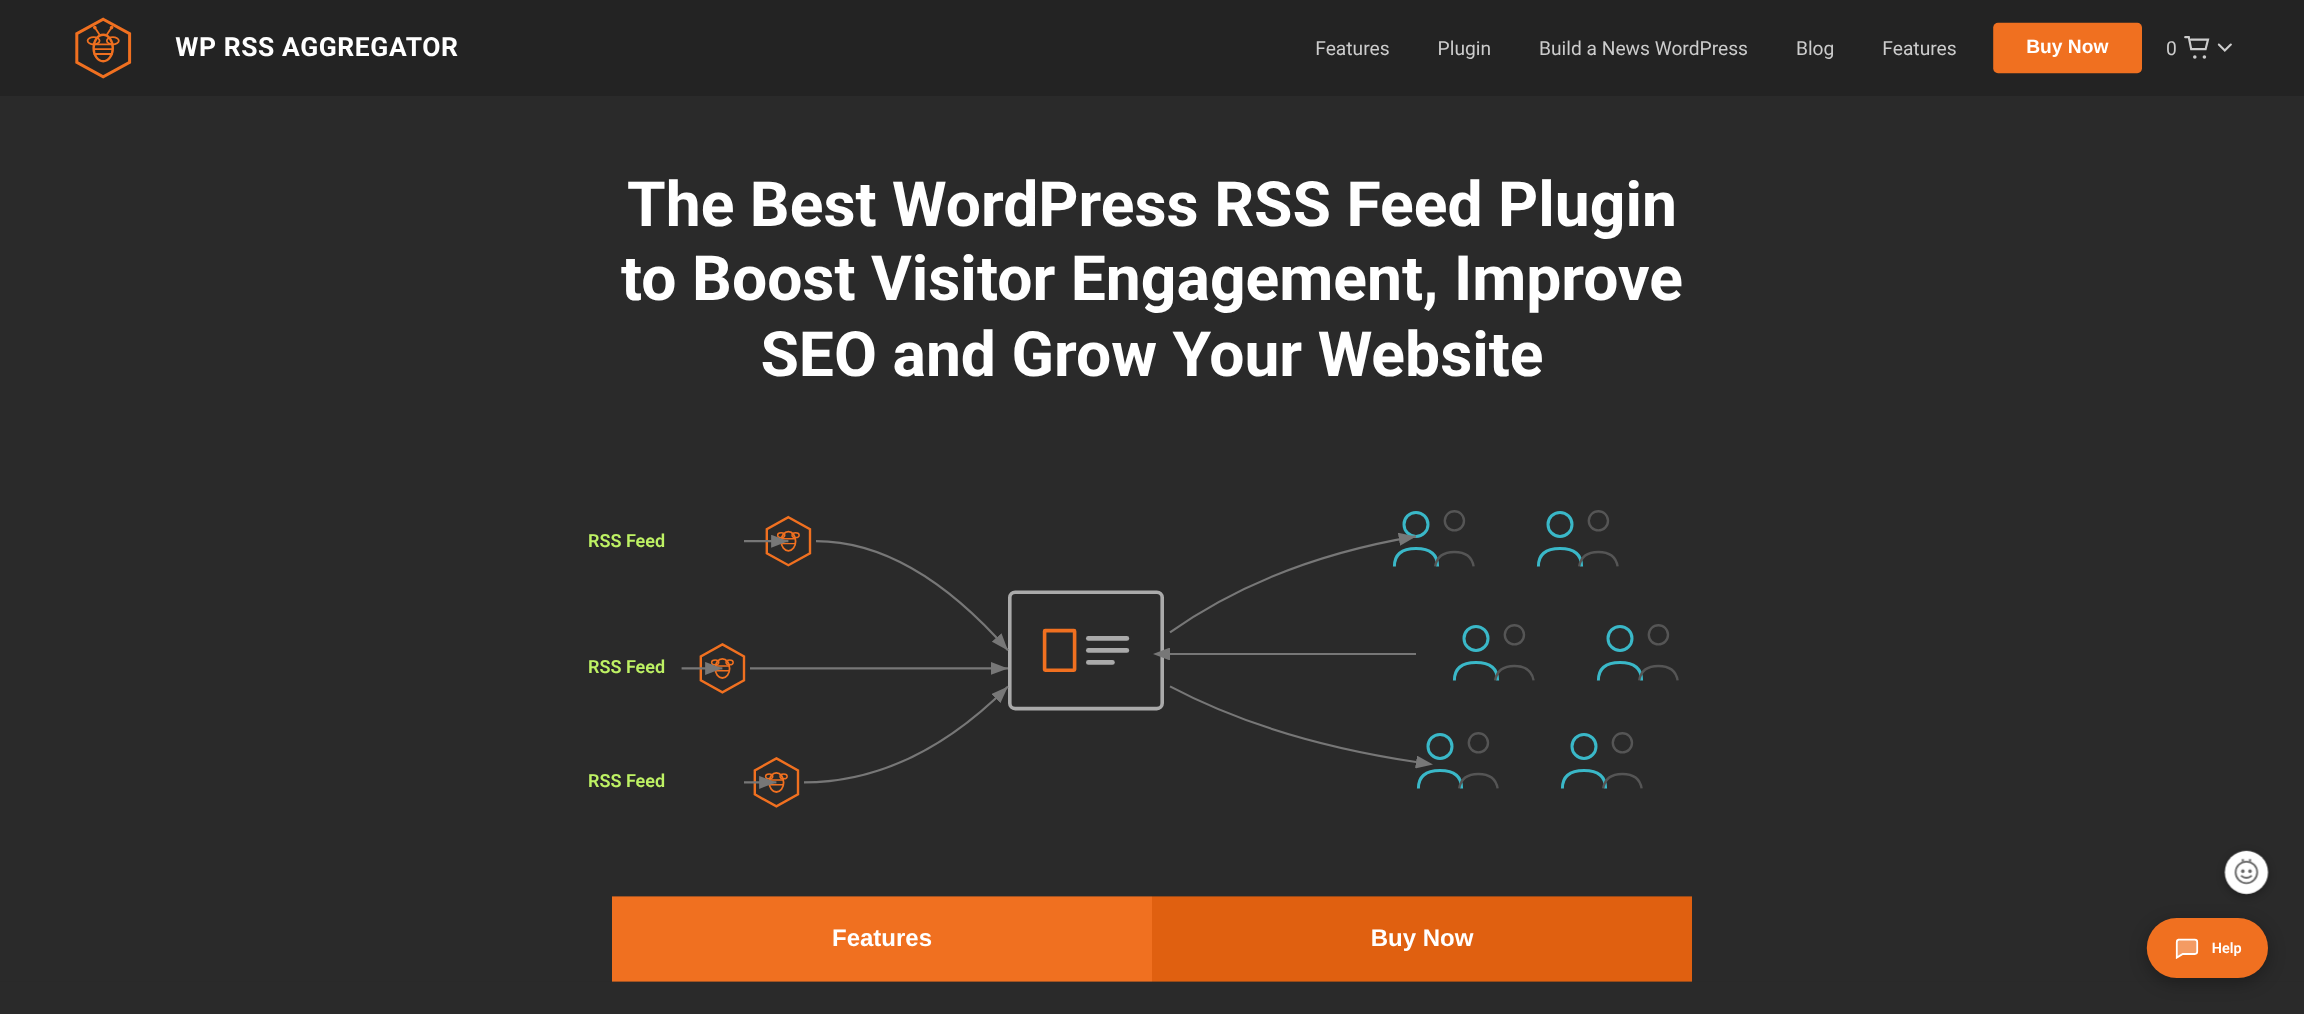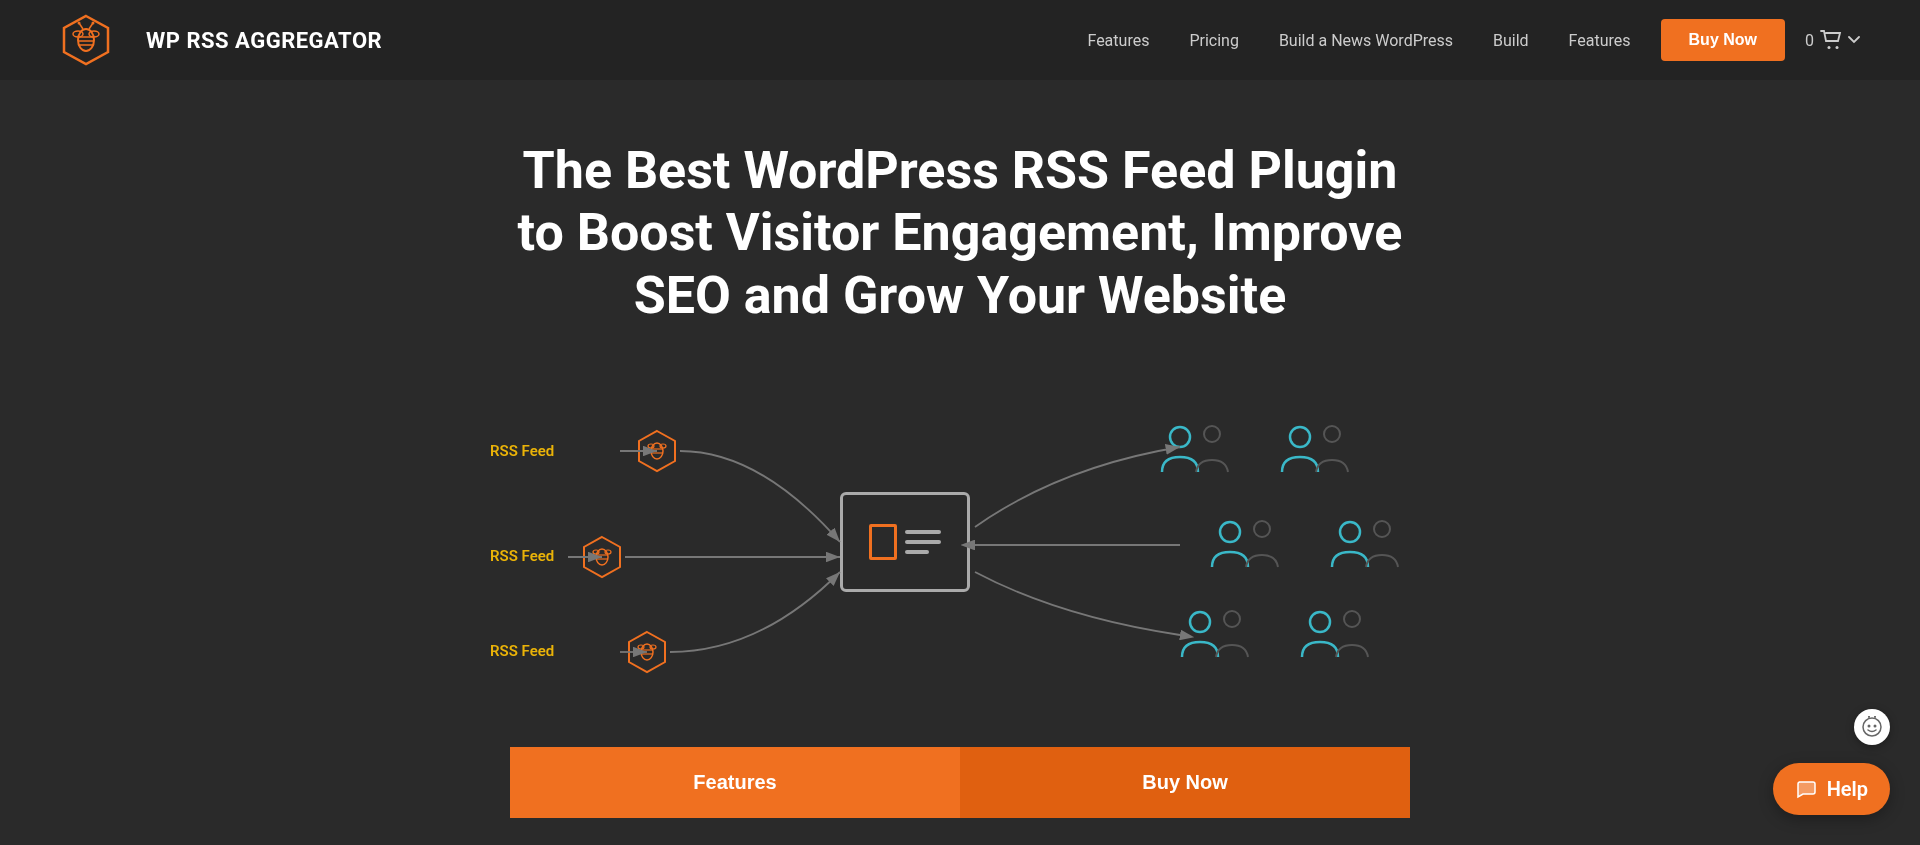--- a/index.html
+++ b/index.html
@@ -93,21 +93,21 @@
     .diagram-container {
       position: relative;
       width: 1000px;
       height: 310px;
       margin: 0 auto 50px;
     }
 
     
     .rss-label {
       position: absolute;
-      color: #eab308;
+      color: #bef264;
       font-size: 15px;
       font-weight: 600;
     }
     .rss-label-1 { top: 55px; left: 30px; }
     .rss-label-2 { top: 160px; left: 30px; }
     .rss-label-3 { top: 255px; left: 30px; }
 
     
     .hex-icon {
       position: absolute;
@@ -217,21 +217,21 @@
       position: fixed;
       bottom: 30px;
       right: 30px;
       background: #f07020;
       color: #fff;
       border-radius: 50px;
       padding: 14px 22px;
       display: flex;
       align-items: center;
       gap: 10px;
-      font-size: 20px;
+      font-size: 12px;
       font-weight: 600;
       cursor: pointer;
       box-shadow: 0 4px 15px rgba(0,0,0,0.3);
     }
     .chat-bot-icon {
       width: 36px;
       height: 36px;
       background: #fff;
       border-radius: 50%;
       display: flex;
@@ -262,23 +262,23 @@
       <line x1="23" y1="15" x2="19" y2="9" stroke="#f07020" stroke-width="1.5"></line>
       <line x1="29" y1="15" x2="33" y2="9" stroke="#f07020" stroke-width="1.5"></line>
       <circle cx="19" cy="9" r="1.5" fill="#f07020"></circle>
       <circle cx="33" cy="9" r="1.5" fill="#f07020"></circle>
     </svg>
     <span class="nav-brand">WP RSS AGGREGATOR</span>
   </div>
 
   <ul class="nav-links">
     <li><a>Features</a></li>
-    <li><a>Pricing</a></li>
+    <li><a>Plugin</a></li>
     <li><a>Build a News WordPress</a></li>
-    <li><a>Build</a></li>
+    <li><a>Blog</a></li>
     <li><a>Features</a></li>
   </ul>
 
   <button class="btn-buy-now">Buy Now</button>
 
   <div class="nav-cart">
     <span>0</span>
     <svg width="22" height="20" viewBox="0 0 22 20" fill="none">
       <path d="M1 1h3l2 10h12l2-8H6" stroke="#ccc" stroke-width="1.8" fill="none" stroke-linecap="round"></path>
       <circle cx="9" cy="17.5" r="1.5" fill="#ccc"></circle>

